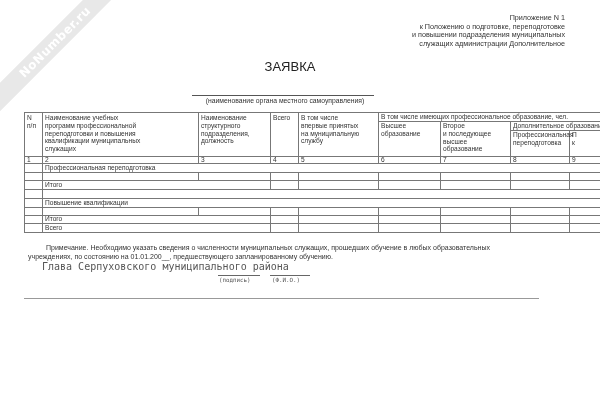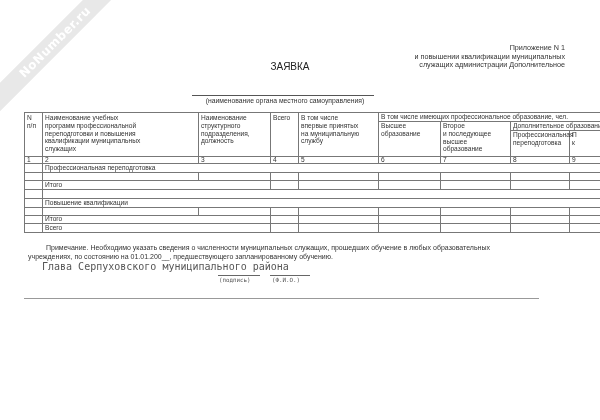--- a/index.html
+++ b/index.html
@@ -3,24 +3,24 @@
 <meta charset="utf-8">
 <style>
   html, body { margin:0; padding:0; background:#ffffff; }
   body { width:600px; height:420px; position:relative; overflow:hidden;
          font-family:"Liberation Sans", sans-serif; color:#222; }
   .watermark { position:absolute; left:-40px; top:32px; width:190px; height:20px;
                background:#e8e8e8; transform:rotate(-45deg); transform-origin:center;
                color:#ffffff; font-weight:bold; font-size:12px; text-align:center;
                line-height:20px; letter-spacing:0.5px; font-family:"DejaVu Sans", sans-serif; }
   .appendix { position:absolute; right:35px; top:14px; width:220px; text-align:right;
-              font-size:7.2px; line-height:8.6px; color:#333;margin-top:30px; }
+              font-size:7.2px; line-height:8.6px; color:#333; }
   .appendix div { white-space:nowrap; }
   .title-block { position:absolute; left:120px; top:63px; width:340px; text-align:center;
-                 font-size:10px; line-height:8.4px; color:#222; }
+                 font-size:13px; line-height:8.4px; color:#222; }
   .org-line { position:absolute; left:192px; top:95px; width:182px; border-top:1px solid #555; }
   .org-caption { position:absolute; left:160px; top:97px; width:250px; text-align:center;
                  font-size:6.8px; color:#333; }
   .grid { position:absolute; left:0; top:0; width:600px; height:420px; }
   .hl { position:absolute; height:0; border-top:1px solid #777; }
   .vl { position:absolute; width:0; border-left:1px solid #777; }
   .cell { position:absolute; font-size:6.6px; line-height:7.8px; color:#333; white-space:nowrap; }
   .note { position:absolute; left:28px; top:243px; width:550px; font-size:7px; line-height:9px;
           color:#333; text-align:justify; }
   .note .p1 { text-indent:18px; }
@@ -30,21 +30,22 @@
   .sig-cap { position:absolute; font-family:"DejaVu Sans Mono", monospace; font-size:5.8px; color:#555; }
   .bottom-rule { position:absolute; left:24px; top:298px; width:515px; border-top:1px solid #999; }
 </style>
 </head>
 <body>
 
 <div class="watermark">NoNumber.ru</div>
 
 <div class="appendix">
   <div>Приложение N 1</div>
-  <div>и повышении квалификации муниципальных</div>
+  <div>к Положению о подготовке, переподготовке</div>
+  <div>и повышении подразделения муниципальных</div>
   <div>служащих администрации Дополнительное</div>
 </div>
 
 <div class="title-block">
   <div>ЗАЯВКА</div>
 </div>
 <div class="org-line"></div>
 <div class="org-caption">(наименование органа местного самоуправления)</div>
 
 <div class="grid">

